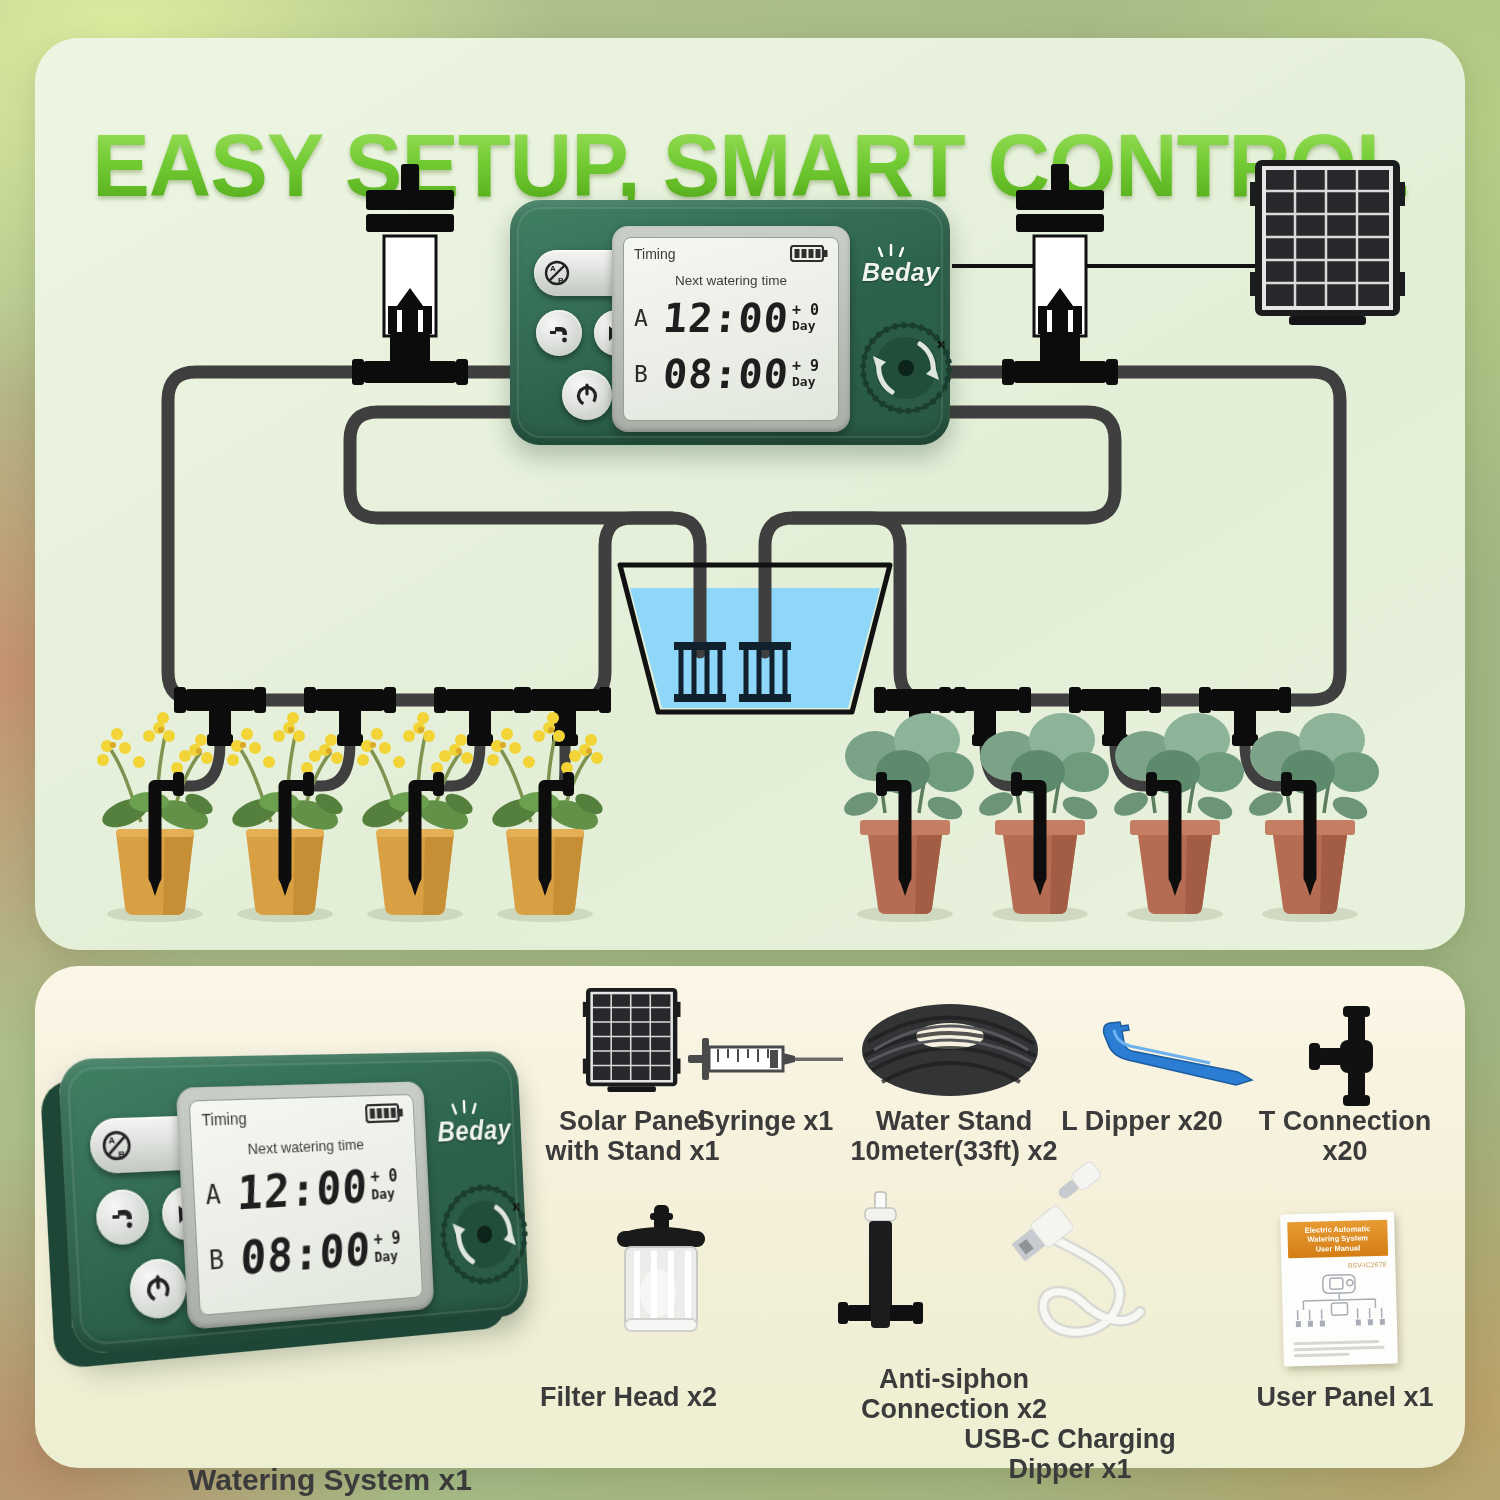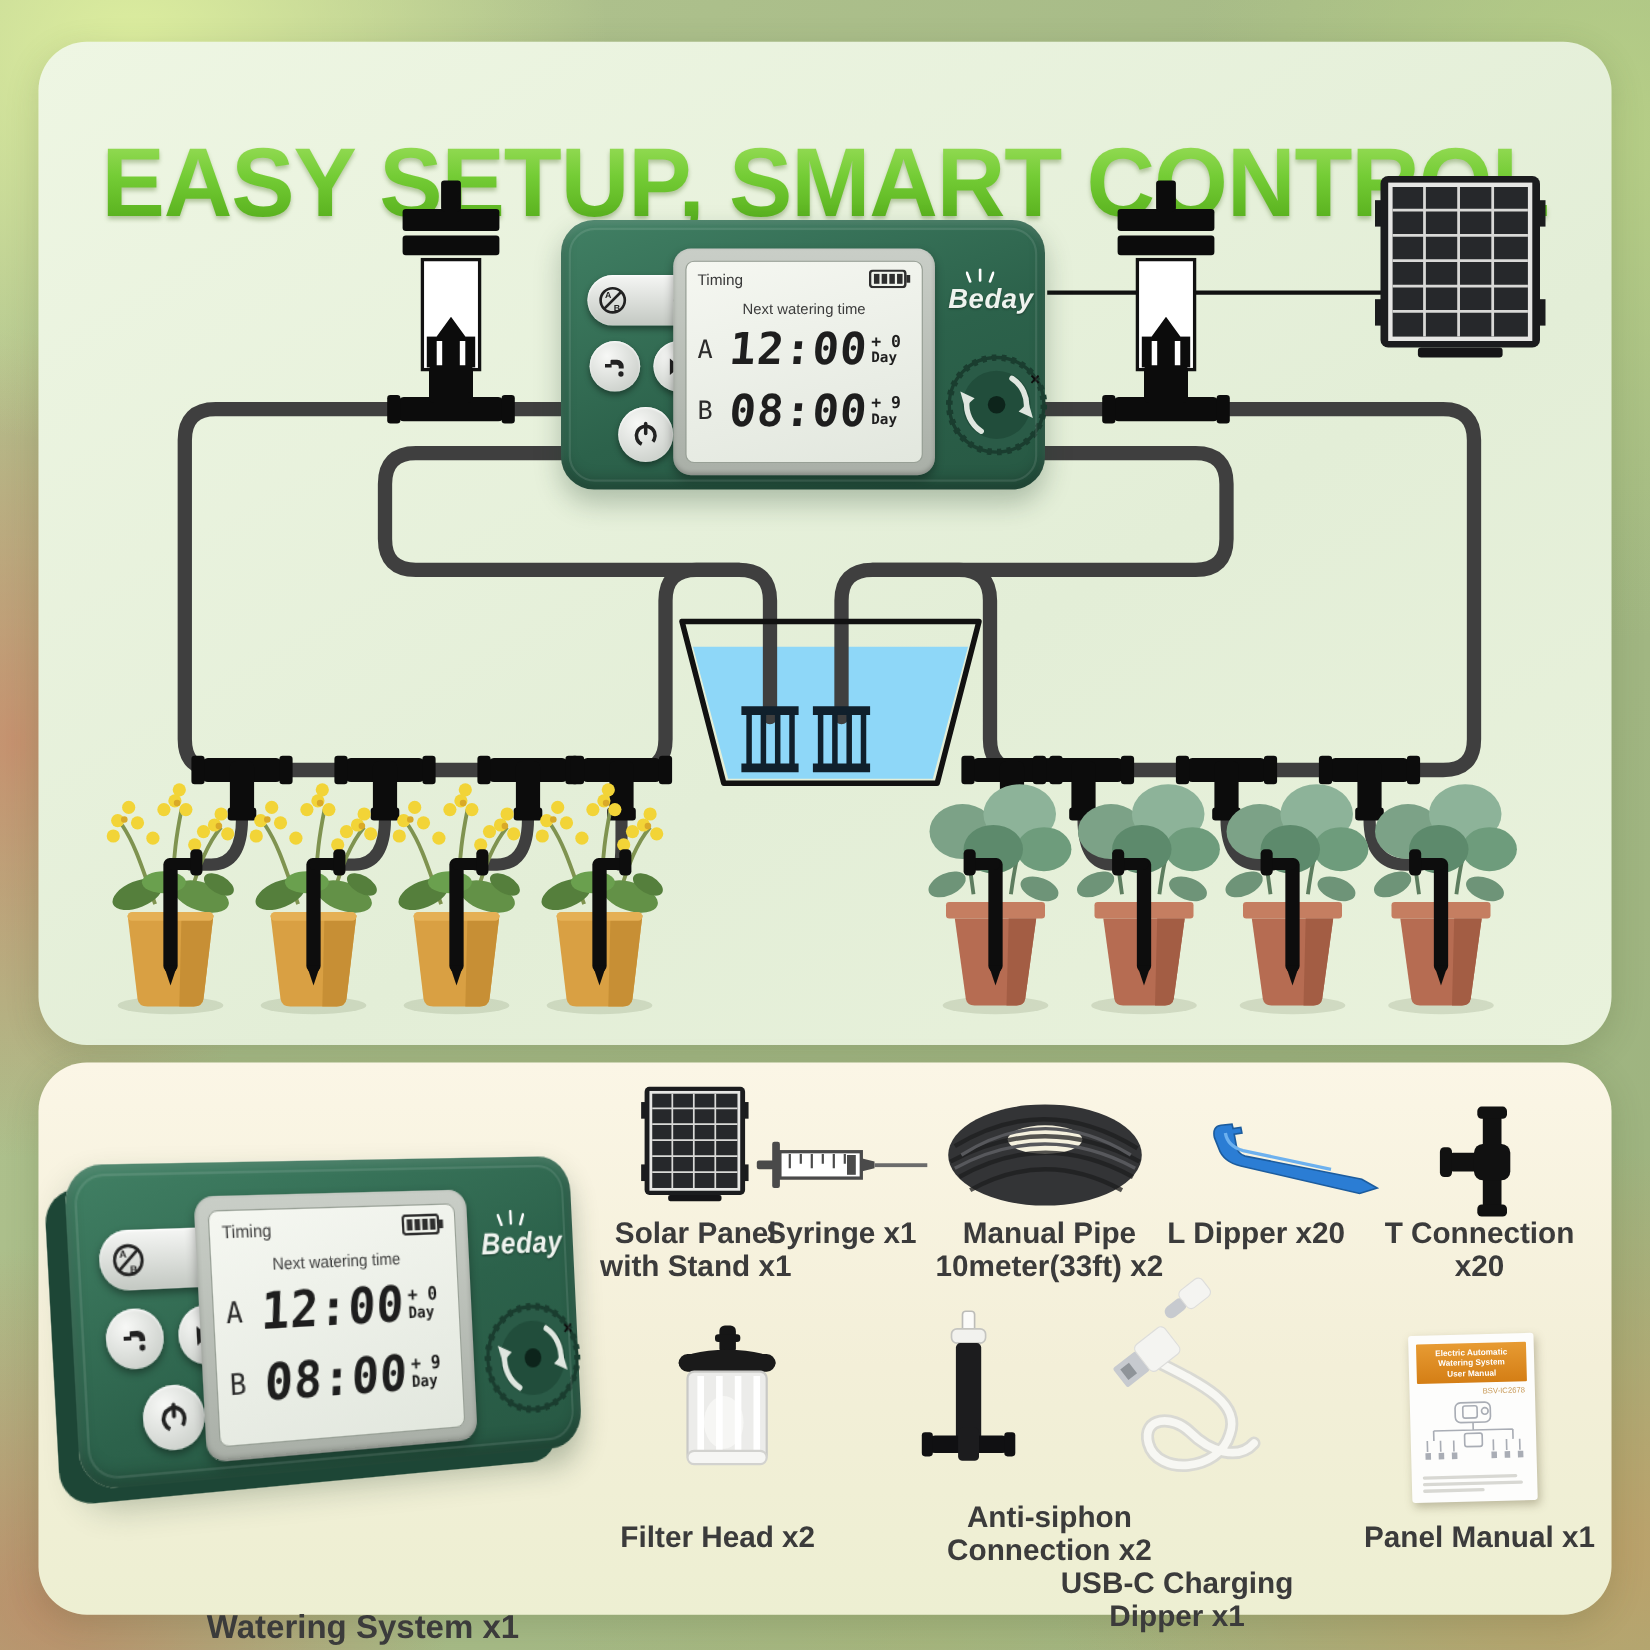--- a/index.html
+++ b/index.html
@@ -72,21 +72,21 @@
 
   
   .cap{position:absolute;font-size:27px;font-weight:bold;color:#3b3b3b;text-align:center;line-height:1.12;}
   .cap span{display:block;}
   .cap-watering{left:120px;top:1463px;width:420px;font-size:30px;}
   .cap-solar{left:510px;top:1106px;width:245px;}
   .cap-syringe{left:660px;top:1106px;width:210px;}
   .cap-pipe{left:840px;top:1106px;width:228px;}
   .cap-dipper{left:1036px;top:1106px;width:212px;}
   .cap-tconn{left:1234px;top:1106px;width:222px;}
-  .cap-filter{left:545px;top:1382px;width:215px;}
+  .cap-filter{left:521px;top:1382px;width:215px;}
   .cap-anti{left:844px;top:1364px;width:220px;}
   .cap-usb{left:955px;top:1424px;width:230px;}
   .cap-manual{left:1234px;top:1382px;width:222px;}
 
   
   .manual{position:absolute;left:1282px;top:1213px;width:114px;height:152px;background:#fdfdfc;
     border-radius:3px;box-shadow:2px 4px 9px rgba(90,80,50,.35);transform:rotate(-1.5deg);overflow:hidden;}
   .manual-header{margin:8px 7px 0;background:linear-gradient(#e79b33,#d47e15);color:#fff;
     font-size:7.5px;font-weight:bold;text-align:center;padding:4px 2px;line-height:1.25;border-radius:1px;}
   .manual-header span{display:block;}
@@ -526,35 +526,35 @@
   <span>Watering System x1</span>
 </div>
 <div class="cap cap-solar">
   <span>Solar Panel</span>
     <span>with Stand x1</span>
 </div>
 <div class="cap cap-syringe">
   <span>Syringe x1</span>
 </div>
 <div class="cap cap-pipe">
-  <span>Manual Pipe</span>
+  <span>Water Stand</span>
     <span>10meter(33ft) x2</span>
 </div>
 <div class="cap cap-dipper">
   <span>L Dipper x20</span>
 </div>
 <div class="cap cap-tconn">
   <span>T Connection x20</span>
 </div>
 <div class="cap cap-filter">
   <span>Filter Head x2</span>
 </div>
 <div class="cap cap-anti">
   <span>Anti-siphon</span>
     <span>Connection x2</span>
 </div>
 <div class="cap cap-usb">
   <span>USB-C Charging</span>
     <span>Dipper x1</span>
 </div>
 <div class="cap cap-manual">
-  <span>Panel Manual x1</span>
+  <span>User Panel x1</span>
 </div>
 
 </body></html>

